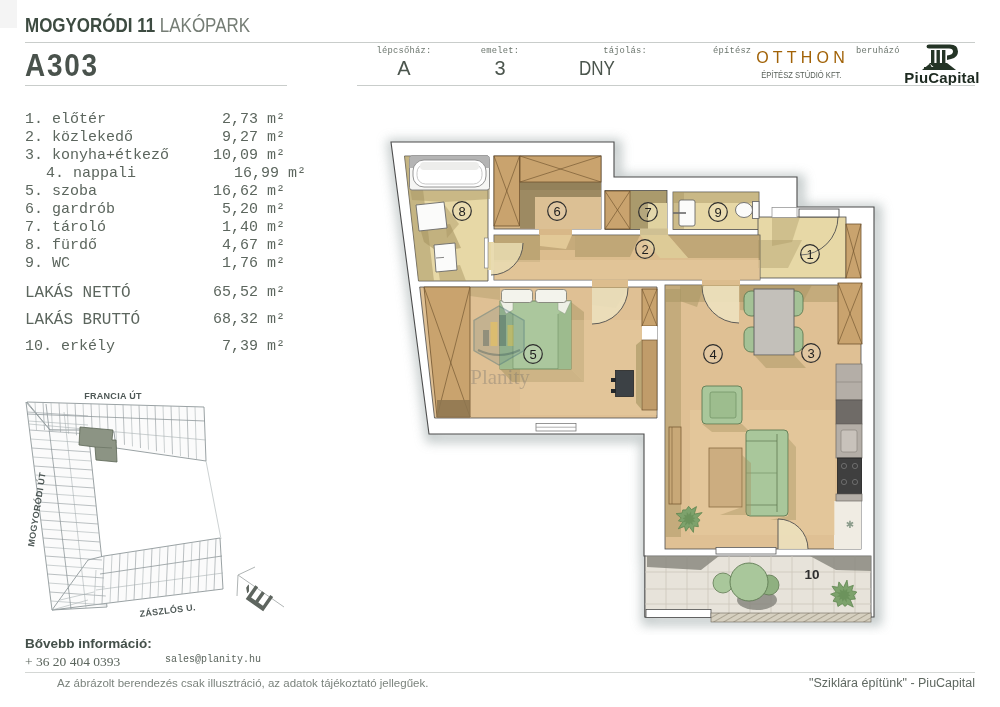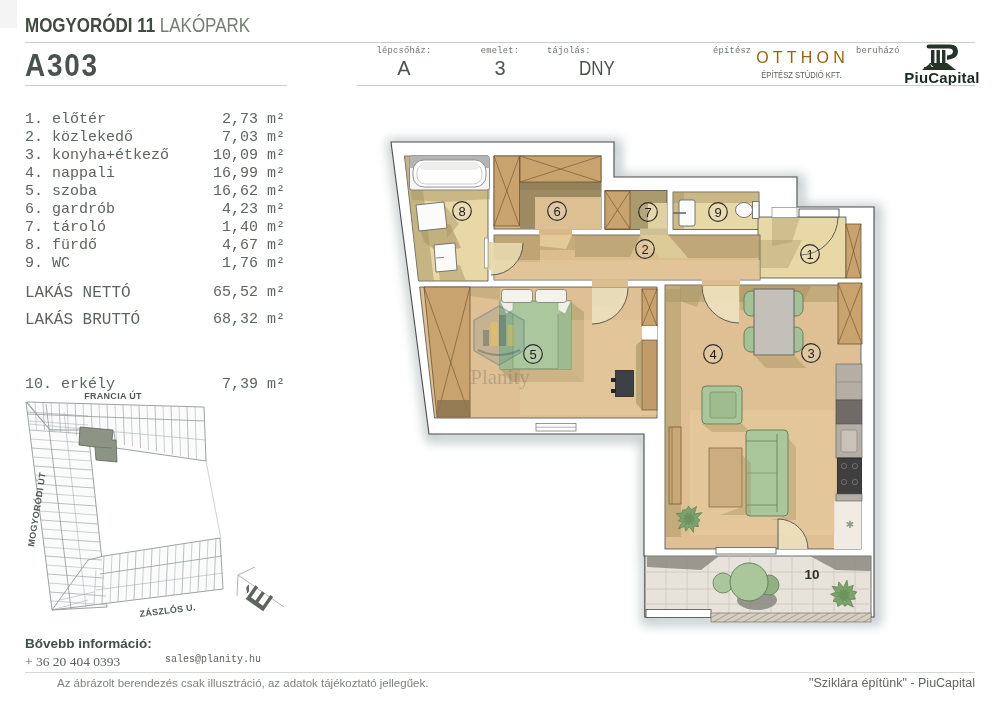--- a/index.html
+++ b/index.html
@@ -16,21 +16,21 @@
 <div class="abs" style="left:25px;top:14px;font-size:19.5px;color:#3d4b41;transform:scaleX(0.87);transform-origin:0 0;white-space:nowrap;"><b>MOGYORÓDI 11</b> <span style="color:#757d75;">LAKÓPARK</span></div>
 <div class="hline" style="left:25px;top:42px;width:950px;"></div>
 <div class="abs" style="left:25px;top:48px;font-size:31px;font-weight:bold;letter-spacing:2px;color:#49524c;transform:scaleX(0.9);transform-origin:0 0;">A303</div>
 <div class="hline" style="left:25px;top:85px;width:262px;"></div>
 <div class="hline" style="left:357px;top:85px;width:618px;"></div>
 
 <div class="abs mono" style="left:354px;top:46px;width:100px;text-align:center;font-size:8.8px;letter-spacing:0.2px;color:#6b756d;">lépcsőház:</div>
 <div class="abs" style="left:354px;top:57px;width:100px;text-align:center;font-size:20px;color:#4b554d;">A</div>
 <div class="abs mono" style="left:450px;top:46px;width:100px;text-align:center;font-size:8.8px;letter-spacing:0.2px;color:#6b756d;">emelet:</div>
 <div class="abs" style="left:450px;top:57px;width:100px;text-align:center;font-size:20px;color:#4b554d;">3</div>
-<div class="abs mono" style="left:547px;top:46px;width:100px;text-align:left;font-size:8.8px;letter-spacing:0.2px;color:#6b756d;">tájolás:</div>
+<div class="abs mono" style="left:547px;top:46px;width:100px;text-align:right;font-size:8.8px;letter-spacing:0.2px;color:#6b756d;">tájolás:</div>
 <div class="abs" style="left:547px;top:57px;width:100px;text-align:center;font-size:20px;color:#4b554d;transform:scaleX(0.85);">DNY</div>
 <div class="abs mono" style="left:713px;top:46px;font-size:8.8px;letter-spacing:0.2px;color:#6b756d;">építész</div>
 <div class="abs" style="left:752px;top:49px;width:92px;text-align:center;font-size:16px;letter-spacing:4.2px;color:#a16207;text-indent:4.2px;">OTTHON</div>
 <div class="abs" style="left:752px;top:69px;width:92px;text-align:center;font-size:9.5px;letter-spacing:0px;color:#565e57;transform:scaleX(0.8);transform-origin:center;white-space:nowrap;">ÉPÍTÉSZ STÚDIÓ KFT.</div>
 <div class="abs mono" style="left:856px;top:46px;font-size:8.8px;letter-spacing:0.2px;color:#6b756d;">beruházó</div>
 
 <div class="abs" id="piucap" style="left:893px;top:43px;width:92px;height:42px;">
 <svg width="92" height="42" viewBox="0 0 92 42">
  <g fill="#243426">
   <path d="M36,1.5 L57,1.5 Q65,1.5 65,8.5 Q65,14.5 58,16 L54,17 L54,12.5 Q60,12 60,8.5 Q60,5.5 56,5.5 L36,5.5 Q33.5,5.5 33.5,3.5 Q33.5,1.5 36,1.5 Z"></path>
@@ -45,31 +45,31 @@
 </svg>
 </div>
 
 <style>
  .rrow{position:absolute;left:25px;width:260px;font-family:"Liberation Mono",monospace;
        font-size:15px;color:#5c665e;white-space:nowrap;}
  .rrow .v{position:absolute;right:0;top:0;}
 </style>
 <div id="roomlist">
 <div class="rrow" style="top:111px;">1. előtér<span class="v">2,73 m²</span></div>
-<div class="rrow" style="top:129px;">2. közlekedő<span class="v">7,03 m²</span></div>
+<div class="rrow" style="top:129px;">2. közlekedő<span class="v">9,27 m²</span></div>
 <div class="rrow" style="top:147px;">3. konyha+étkező<span class="v">10,09 m²</span></div>
-<div class="rrow" style="top:165px;">4. nappali<span class="v">16,99 m²</span></div>
+<div class="rrow" style="top:165px;margin-left:21px;">4. nappali<span class="v">16,99 m²</span></div>
 <div class="rrow" style="top:183px;">5. szoba<span class="v">16,62 m²</span></div>
-<div class="rrow" style="top:201px;">6. gardrób<span class="v">4,23 m²</span></div>
+<div class="rrow" style="top:201px;">6. gardrób<span class="v">5,20 m²</span></div>
 <div class="rrow" style="top:219px;">7. tároló<span class="v">1,40 m²</span></div>
 <div class="rrow" style="top:237px;">8. fürdő<span class="v">4,67 m²</span></div>
 <div class="rrow" style="top:255px;">9. WC<span class="v">1,76 m²</span></div>
 <div class="rrow" style="top:284px;font-size:16px;">LAKÁS NETTÓ<span class="v" style="font-size:15px;">65,52 m²</span></div>
 <div class="rrow" style="top:311px;font-size:16px;">LAKÁS BRUTTÓ<span class="v" style="font-size:15px;">68,32 m²</span></div>
-<div class="rrow" style="top:338px;margin-top:38px;">10. erkély<span class="v">7,39 m²</span></div>
+<div class="rrow" style="top:338px;">10. erkély<span class="v">7,39 m²</span></div>
 </div>
 
 <div class="abs" style="left:0px;top:385px;" id="siteplan">
 <svg width="300" height="245" viewBox="0 385 300 245">
 <polygon points="27,402 204,407 206,461 116,448 114,432 50,430" fill="#fbfbfb" stroke="#8f979a" stroke-width="0.9"></polygon>
 <polygon points="26,402 50,430 88,430 107,607 52,610" fill="#fbfbfb" stroke="#8f979a" stroke-width="0.9"></polygon>
 <polygon points="88,560 104,556 220,538 223,589 52,610" fill="#fbfbfb" stroke="#8f979a" stroke-width="0.9"></polygon>
 <line x1="206" y1="461" x2="221" y2="539" stroke="#aab1b3" stroke-width="0.6" fill="none"></line>
 <line x1="35" y1="402.2" x2="36.5" y2="430.0" stroke="#aab1b3" stroke-width="0.6" fill="none"></line>
 <line x1="43" y1="402.5" x2="44.5" y2="430.0" stroke="#9da5a7" stroke-width="0.7" fill="none"></line>

